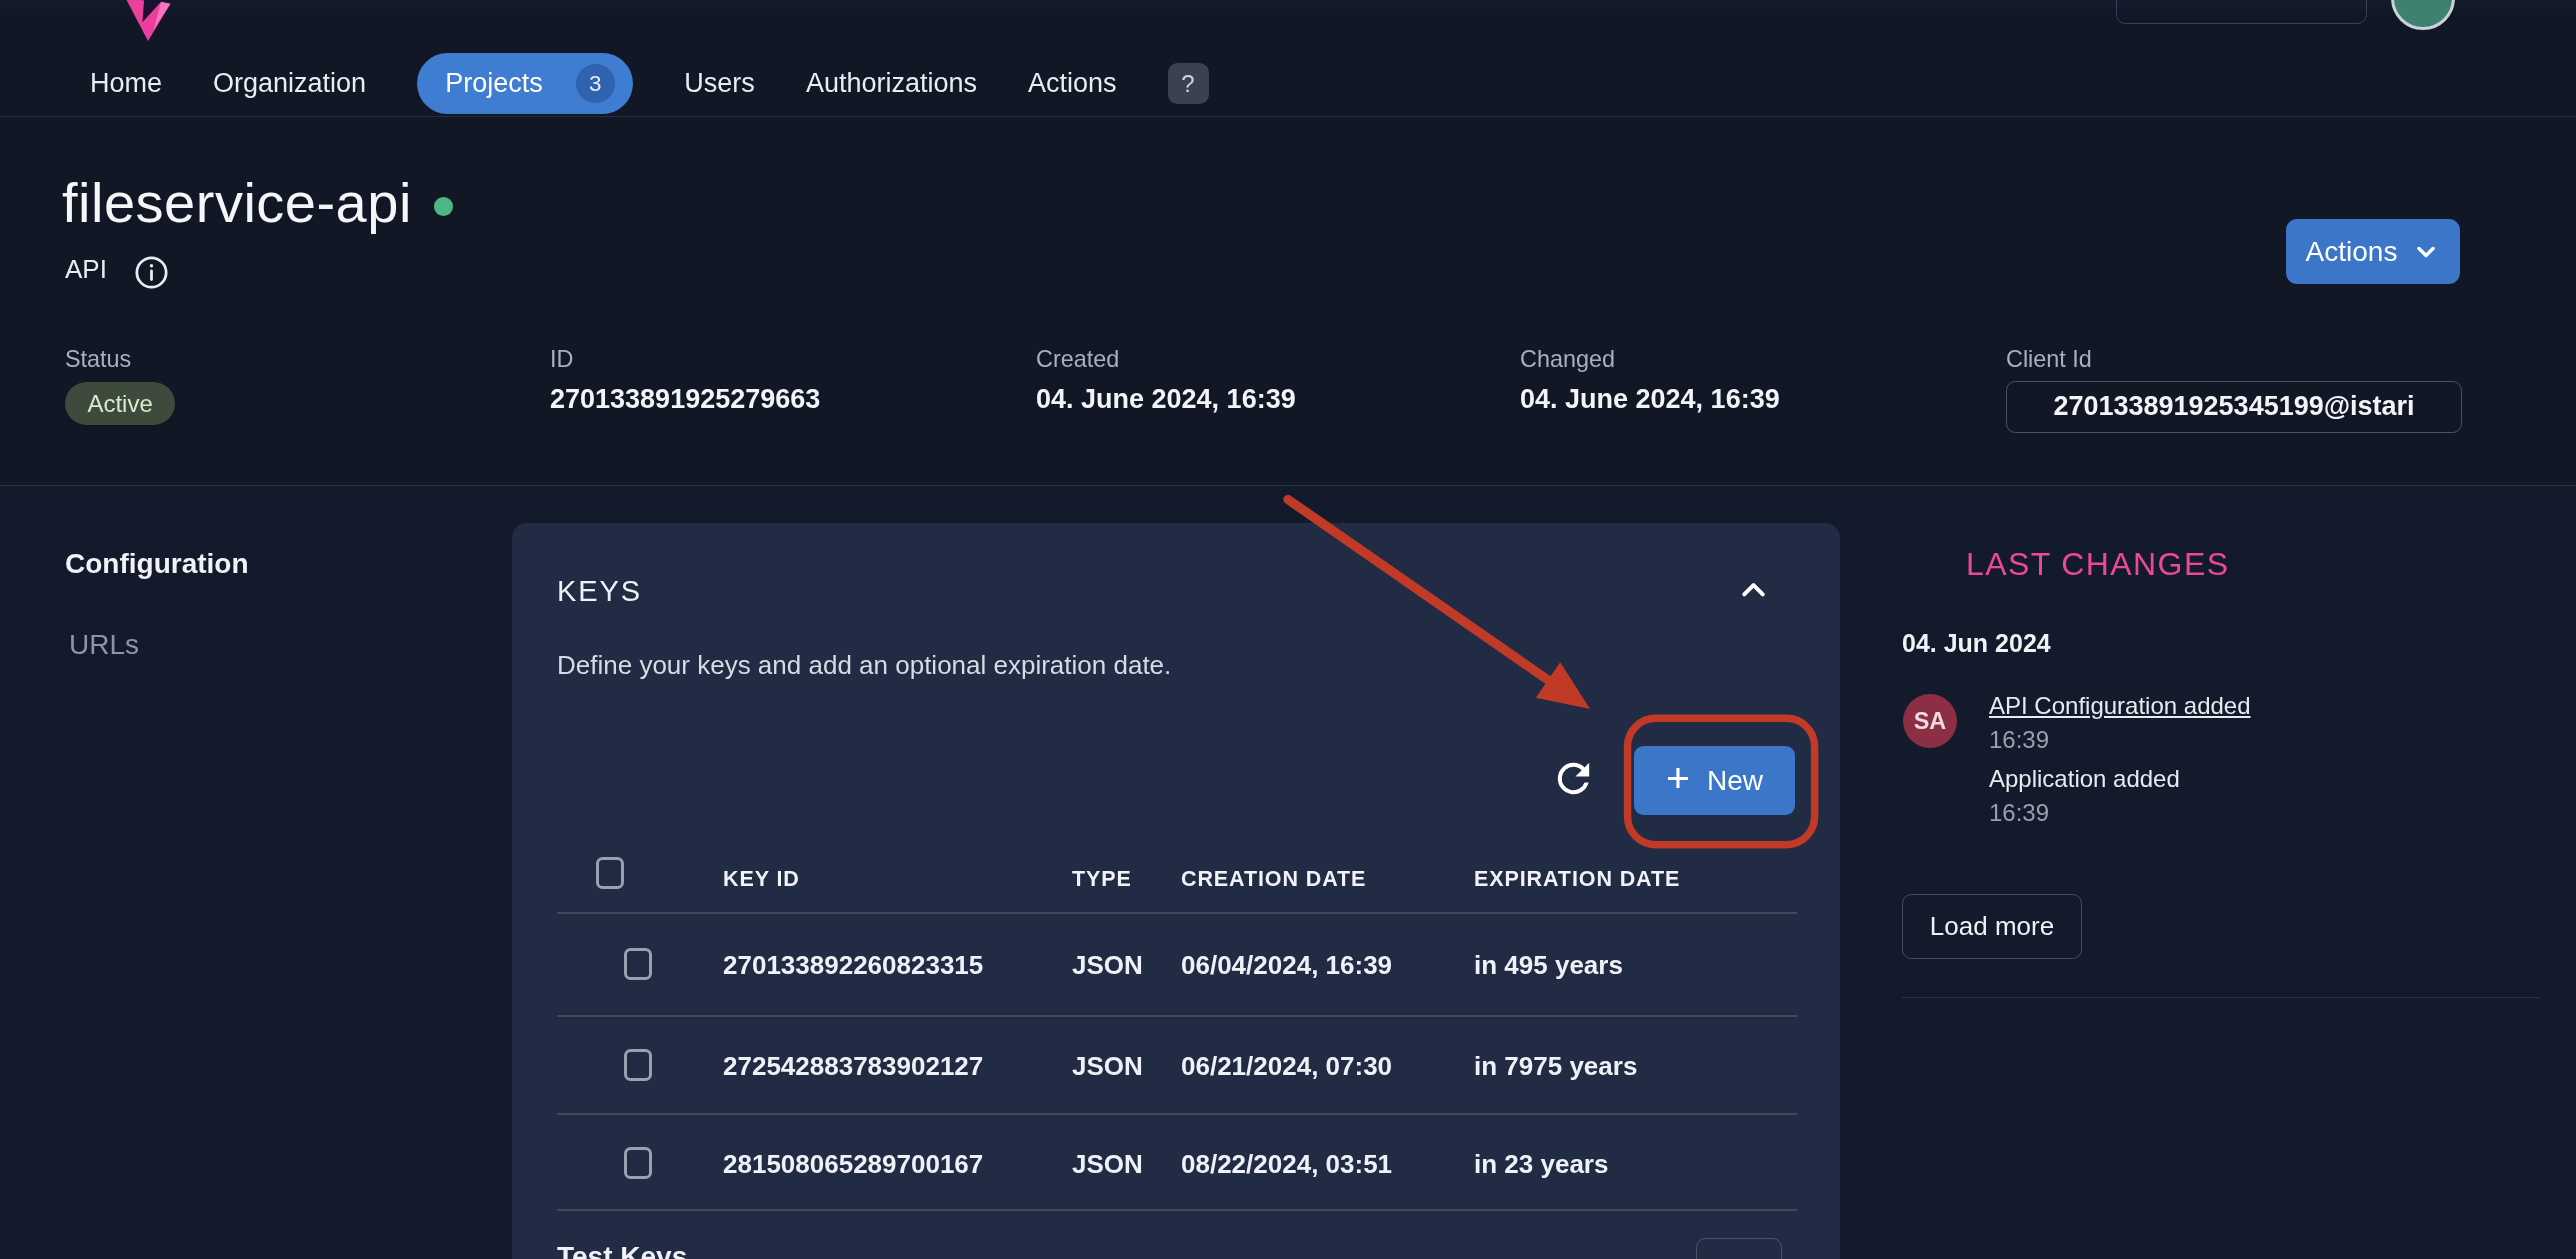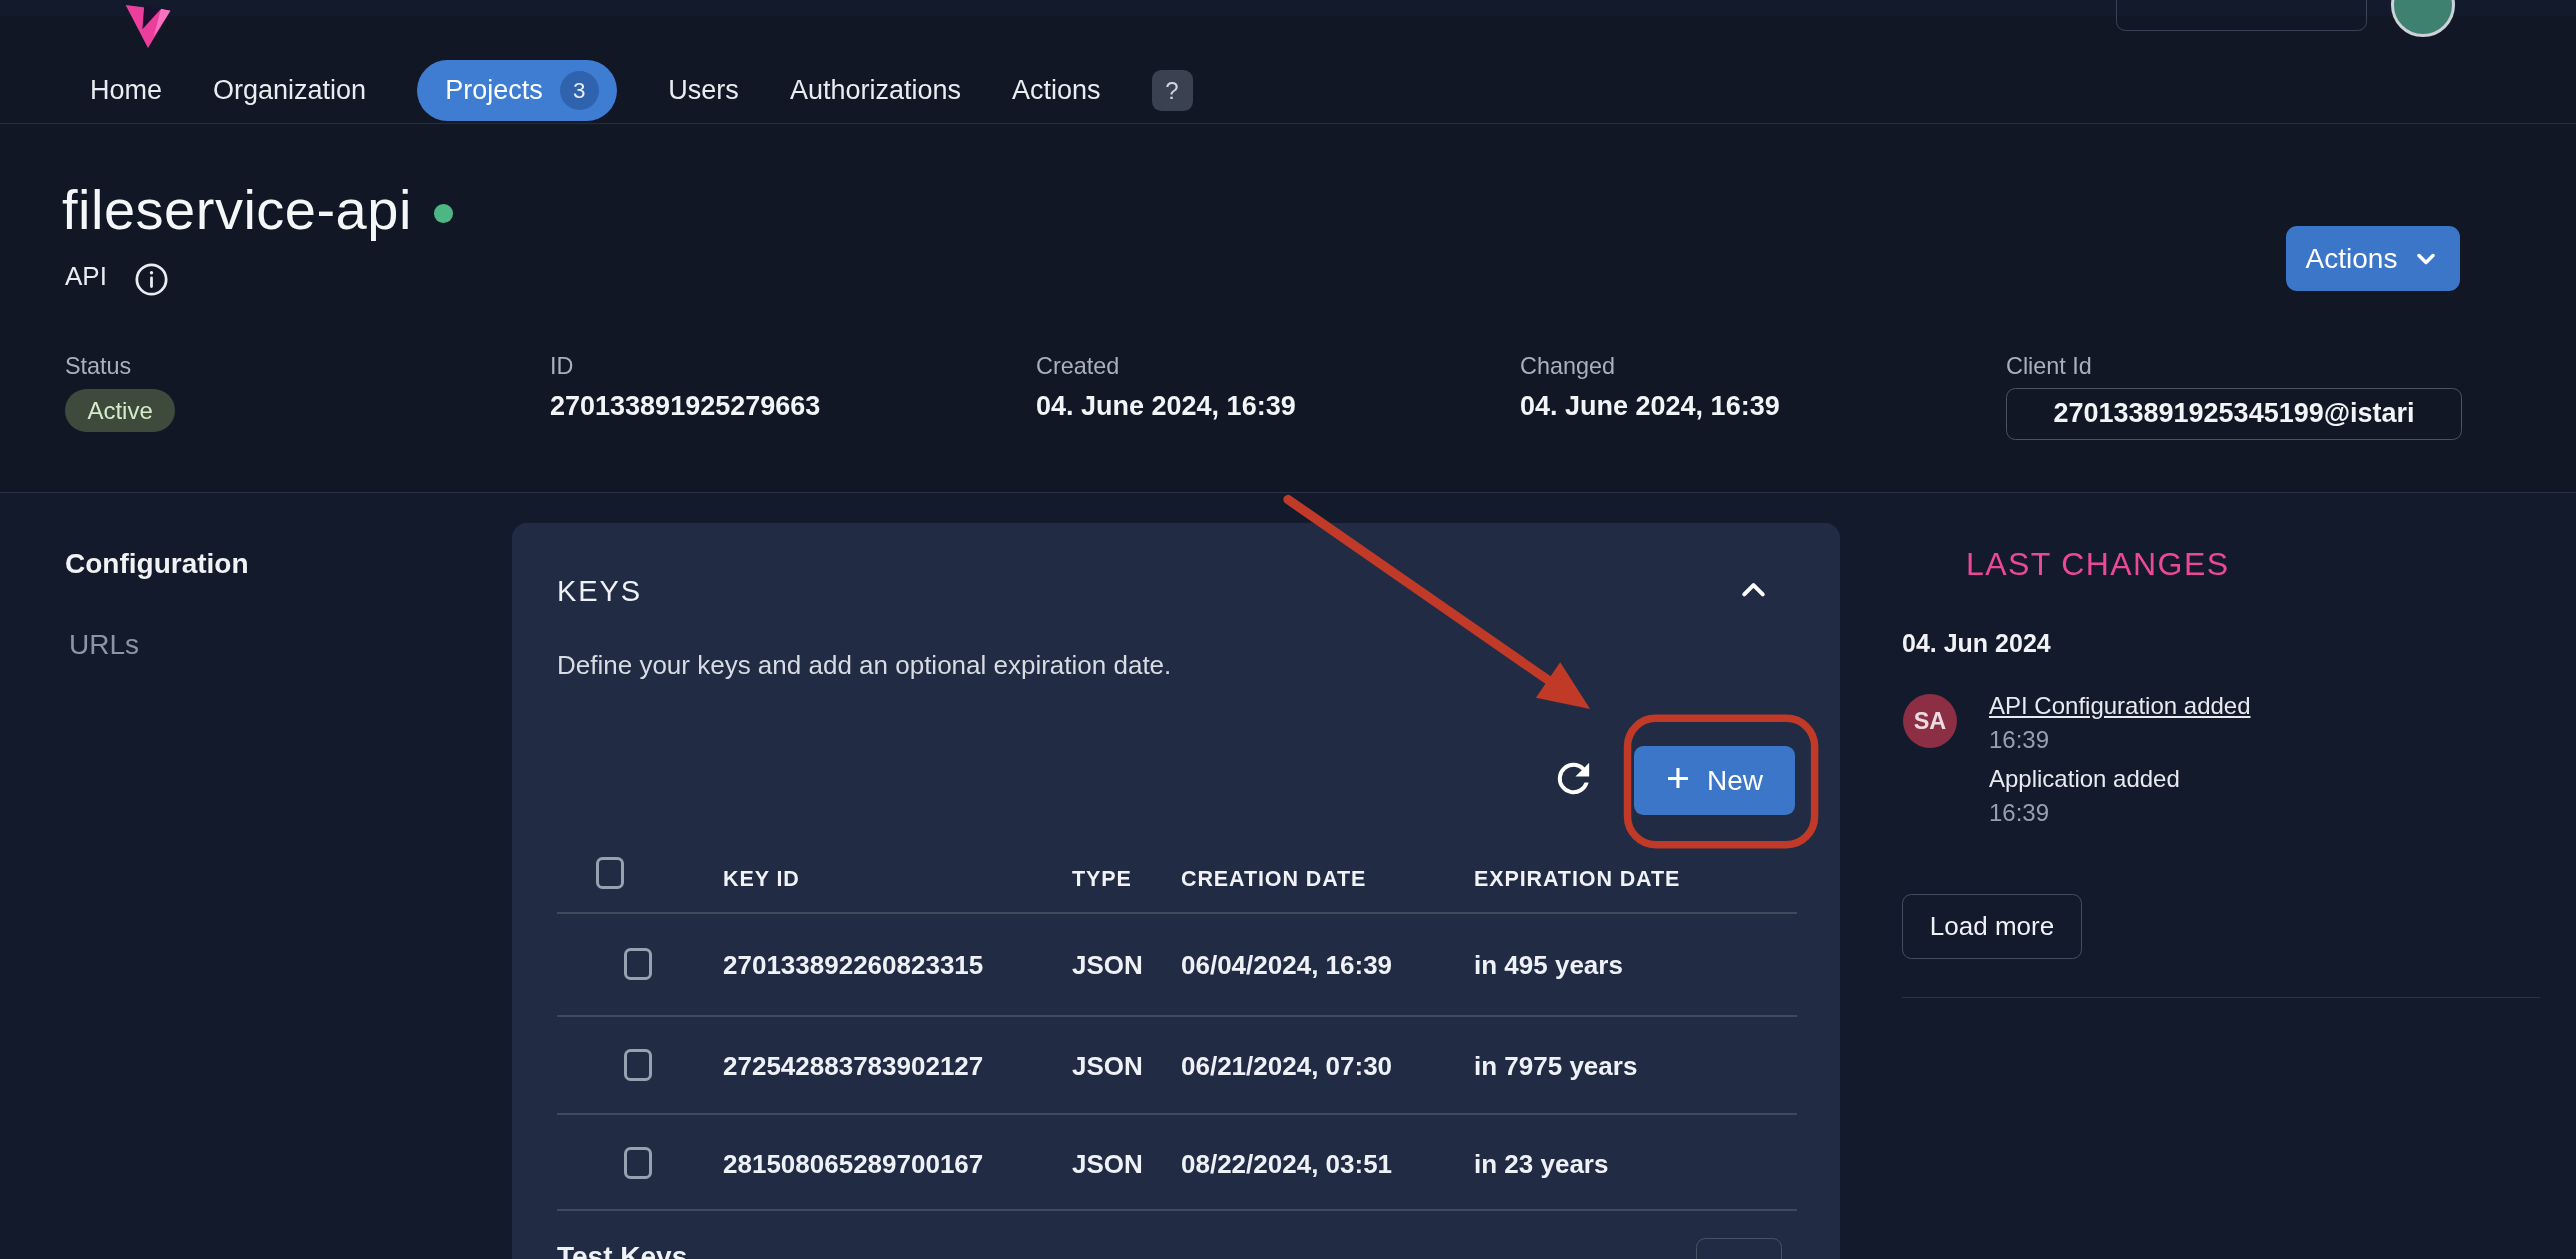--- a/index.html
+++ b/index.html
@@ -1,25 +1,25 @@
 <!DOCTYPE html>
 <html style="font-size:15px"><head>
 <meta charset="utf-8">
 <style>
   html,body{margin:0;padding:0;background:#0c111d;}
   *{box-sizing:border-box;font-family:"Liberation Sans", sans-serif;}
   .page{position:relative;width:2576px;height:1259px;background:#131a2b;overflow:hidden;}
 
   
-  .header-area{position:absolute;top:16px;left:0;width:2576px;height:477px;background:#111725;border-bottom:1.9px solid #2a3243;}
+  .header-area{position:absolute;top:9px;left:0;width:2576px;height:477px;background:#111725;border-bottom:1.9px solid #2a3243;}
   .nav-divider{position:absolute;top:107px;left:0;width:2576px;height:0.9px;background:#262d3d;}
   .logo{position:absolute;left:120px;top:-11.2px;width:56px;height:45px;}
   .nav{position:absolute;left:90px;top:52px;height:45px;display:flex;align-items:center;gap:51px;}
   .nav-item{color:#e9ecf1;font-size:27px;cursor:pointer;white-space:nowrap;}
-  .nav-pill{display:flex;align-items:center;gap:17px;background:#3f7dd3;border-radius:934px;padding:11.2px 18.7px 11.2px 28px;color:#ffffff;font-size:27px;cursor:pointer;text-align:center;}
+  .nav-pill{display:flex;align-items:center;gap:33px;background:#3f7dd3;border-radius:934px;padding:11.2px 18.7px 11.2px 28px;color:#ffffff;font-size:27px;cursor:pointer;text-align:center;}
   .nav-pill .badge{display:flex;align-items:center;justify-content:center;width:39px;height:39px;border-radius:50%;background:#2f63ae;font-size:22.4px;color:#e8eefb;}
   .help-chip{display:flex;align-items:center;justify-content:center;width:41px;height:41px;border-radius:9.4px;background:#3a4150;color:#cfd4df;font-size:24px;cursor:pointer;}
   .search-box{position:absolute;left:2116px;top:-36px;width:251px;height:51px;border:1.9px solid #3b4356;border-radius:9.4px;background:transparent;}
   .search-box input{width:100%;height:100%;background:transparent;border:none;outline:none;}
   .top-avatar{position:absolute;left:2391px;top:-43px;width:64px;height:64px;border-radius:50%;background:#3e8171;border:3.7px solid #ccd2d8;}
 
   .page-title{position:absolute;left:62px;top:161px;font-size:56px;font-weight:500;color:#f4f6f8;letter-spacing:0.5px;display:flex;align-items:center;gap:22.4px;}
   .online-dot{display:inline-block;width:18.7px;height:18.7px;border-radius:50%;background:#4cb782;margin-top:7.5px;}
   .subtitle{position:absolute;left:65px;top:245px;display:flex;align-items:flex-start;gap:26px;}
   .subtitle .type{color:#e9ecf1;font-size:26px;}

